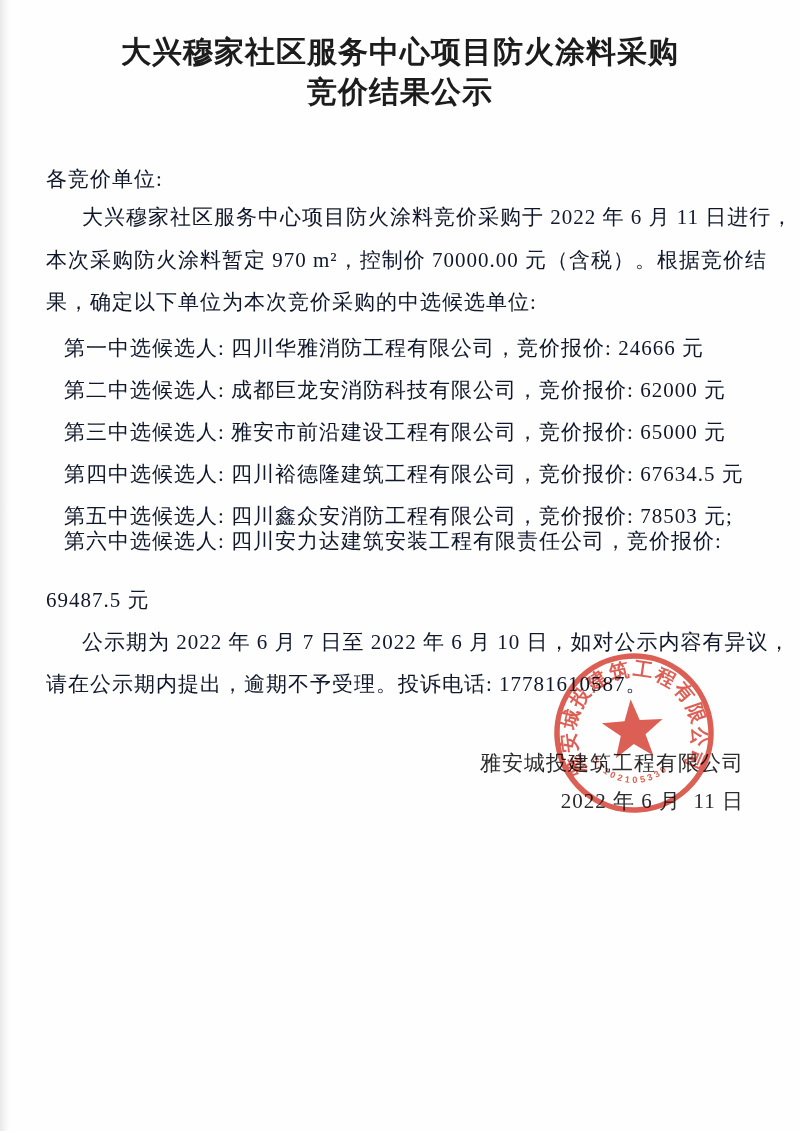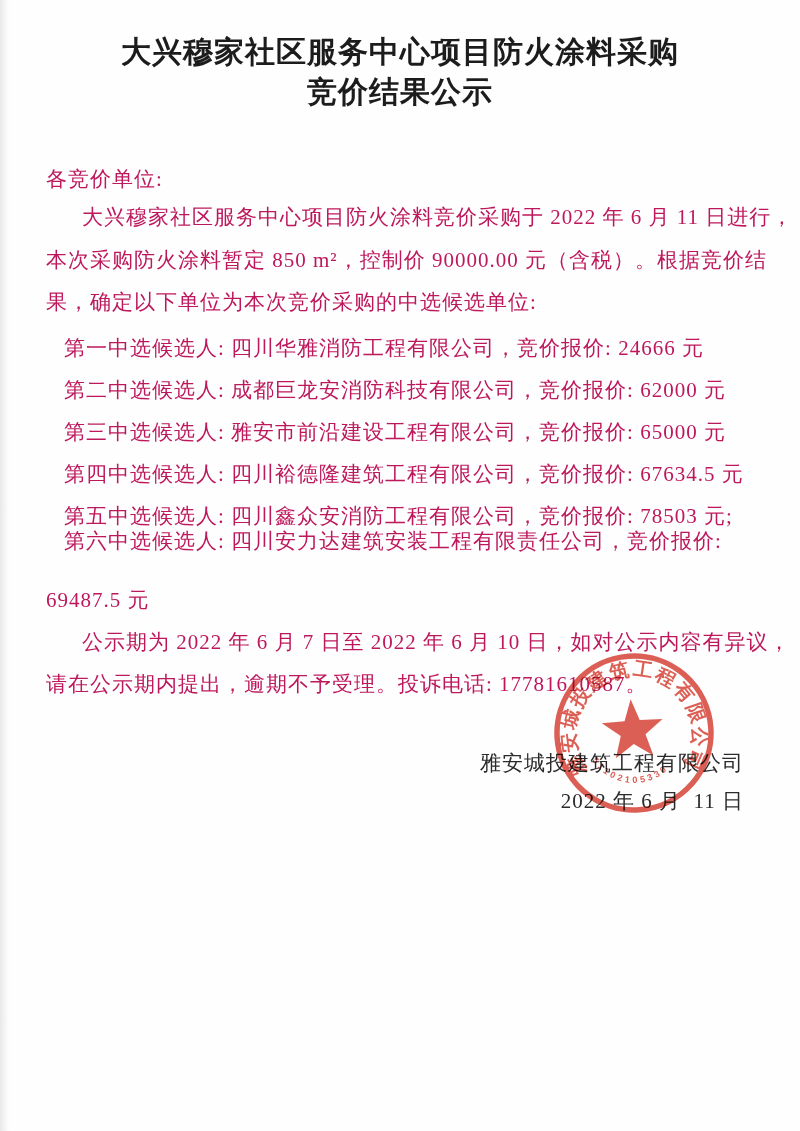--- a/index.html
+++ b/index.html
@@ -34,21 +34,21 @@
   }
   .title-1 { top: 32px; }
   .title-2 { top: 72px; }
   .line {
     position: absolute;
     left: 46px;
     font-size: 21px;
     line-height: 30px;
     letter-spacing: 1px;
     white-space: pre;
-    color: #be185d;
+    color: #0f172a;
   }
   .indent-para { padding-left: 36px; }
   .indent-list { left: 64px; }
   .l1  { top: 164px; }
   .l2  { top: 202px; }
   .l3  { top: 245px; }
   .l4  { top: 287px; }
   .l5  { top: 333px; }
   .l6  { top: 375px; }
   .l7  { top: 417px; }
@@ -89,21 +89,21 @@
 
 <div class="page">
   <div class="scan-edge"></div>
 
   <div class="title-line title-2">竞价结果公示</div>
   <div class="title-line title-1">大兴穆家社区服务中心项目防火涂料采购</div>
 
   <div class="line l1">各竞价单位:</div>
 
   <div class="line l2 indent-para">大兴穆家社区服务中心项目防火涂料竞价采购于 2022 年 6 月 11 日进行，</div>
-  <div class="line l3">本次采购防火涂料暂定 850 m²，控制价 90000.00 元（含税）。根据竞价结</div>
+  <div class="line l3">本次采购防火涂料暂定 970 m²，控制价 70000.00 元（含税）。根据竞价结</div>
   <div class="line l4">果，确定以下单位为本次竞价采购的中选候选单位:</div>
 
   <div class="line l5 indent-list">第一中选候选人: 四川华雅消防工程有限公司，竞价报价: 24666 元</div>
   <div class="line l6 indent-list">第二中选候选人: 成都巨龙安消防科技有限公司，竞价报价: 62000 元</div>
   <div class="line l7 indent-list">第三中选候选人: 雅安市前沿建设工程有限公司，竞价报价: 65000 元</div>
   <div class="line l8 indent-list">第四中选候选人: 四川裕德隆建筑工程有限公司，竞价报价: 67634.5 元</div>
   <div class="line l9 indent-list">第五中选候选人: 四川鑫众安消防工程有限公司，竞价报价: 78503 元;</div>
   <div class="line l10 indent-list">第六中选候选人: 四川安力达建筑安装工程有限责任公司，竞价报价:</div>
   <div class="line l11">69487.5 元</div>
 

